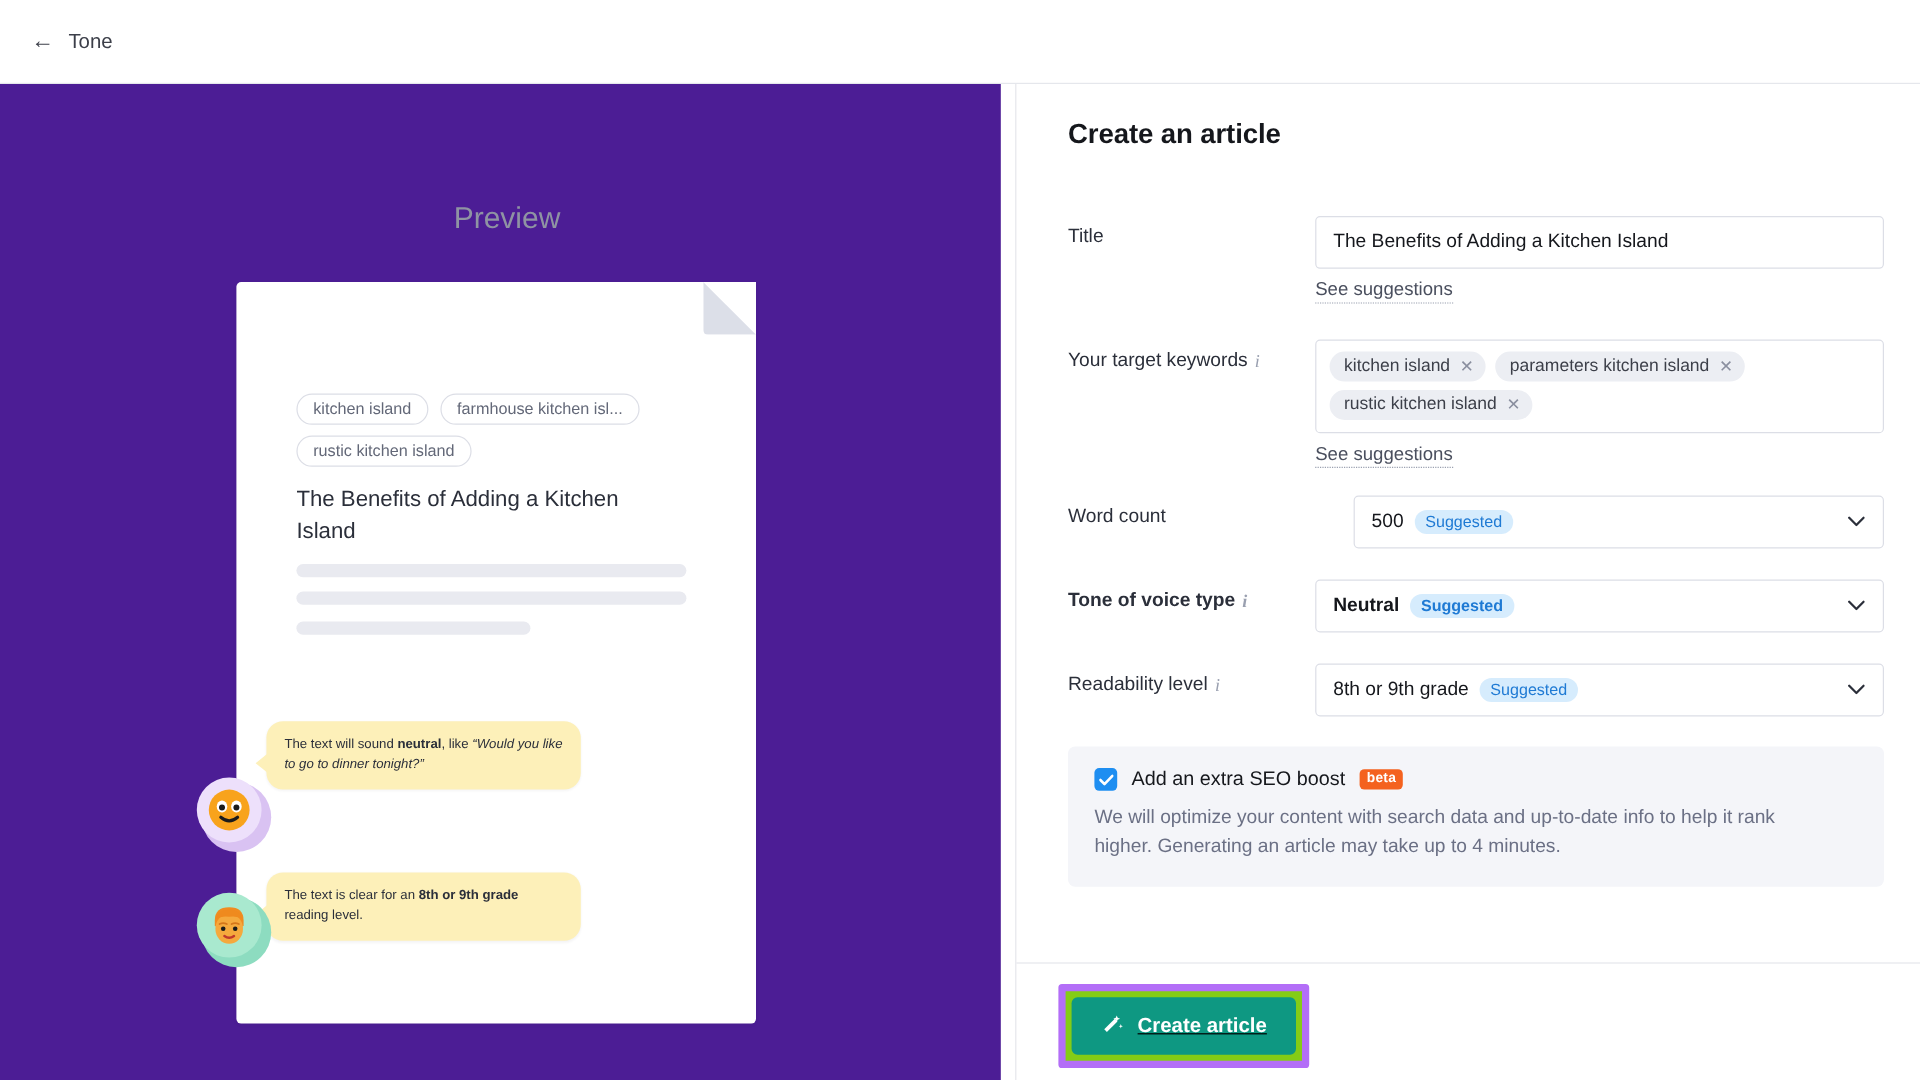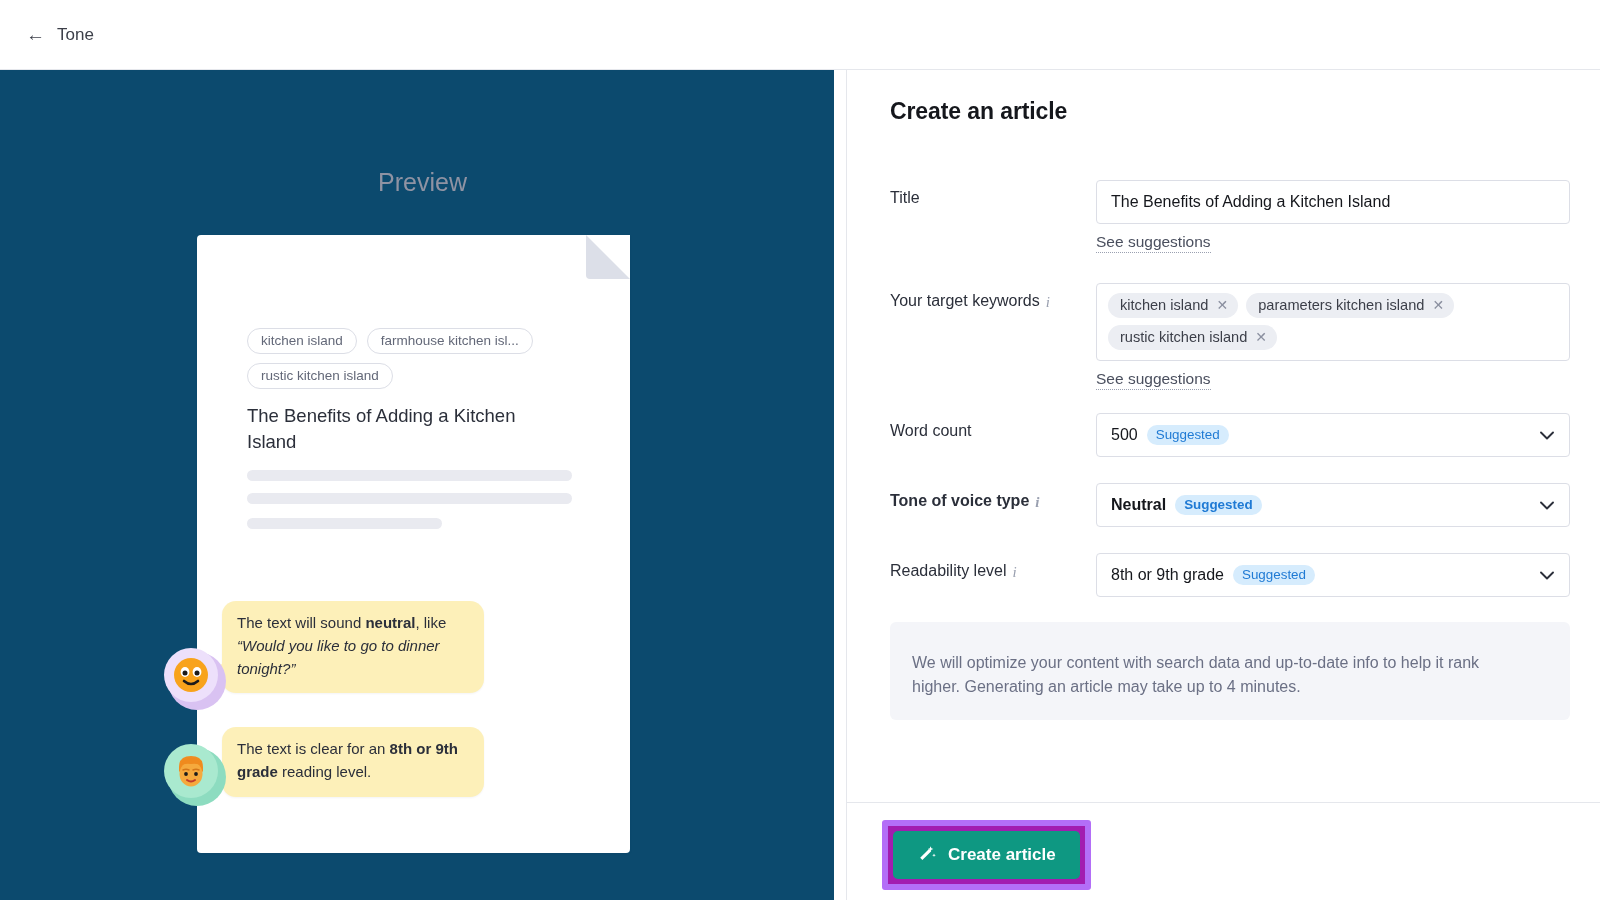--- a/index.html
+++ b/index.html
@@ -20,21 +20,21 @@
   .back-btn {
     display: flex; align-items: center; gap: 12px;
     margin-left: 26px; cursor: pointer;
     color: #3c3f49; font-size: 17px;
   }
   .back-arrow { font-size: 19px; line-height: 1; color: #3c3f49; }
 
   
   .left-pane {
     position: absolute; left: 0; top: 70px; width: 834px; height: 830px;
-    background: #0c4a6e;
+    background: #4c1d95;
   }
   .preview-title {
     position: absolute; left: 0; top: 98px; width: 845px;
     text-align: center; font-size: 25px; color: #8f93a3; font-weight: 400;
   }
   .doc-card {
     position: absolute; left: 197px; top: 165px; width: 433px; height: 618px;
     background: #ffffff;
     border-radius: 4px 0 4px 4px;
     box-shadow: 0 1px 3px rgba(30,35,60,.07);
@@ -60,21 +60,21 @@
   }
   .skel { position: absolute; left: 50px; height: 11px;
           background: #e9eaf0; border-radius: 6px; }
   .skel.s1 { top: 235px; width: 325px; }
   .skel.s2 { top: 258px; width: 325px; }
   .skel.s3 { top: 283px; width: 195px; }
 
   
   .bubble {
     position: absolute; background: #fdf0b9; border-radius: 14px;
-    padding: 11px 15px 13px; font-size: 15px; line-height: 1.52;
+    padding: 11px 15px 13px; font-size: 11px; line-height: 1.52;
     color: #2b2f3a; box-shadow: 0 1px 2px rgba(30,35,60,.05);
   }
   .bubble::after {
     content: ""; position: absolute; left: -9px; bottom: 14px;
     width: 0; height: 0;
     border-top: 8px solid transparent;
     border-bottom: 8px solid transparent;
     border-right: 10px solid #fdf0b9;
   }
   .bubble-1 { left: 222px; top: 531px; width: 262px; }
@@ -173,21 +173,22 @@
   .seo-desc { margin-top: 11px; font-size: 16px; color: #6b7085;
               line-height: 1.52; max-width: 600px; }
 
   .foot-divider {
     position: absolute; left: 0; top: 732px; width: 754px; height: 1px;
     background: #e5e7ec;
   }
   .cta-highlight {
     position: absolute; left: 35px; top: 750px;
     border: 6px solid #b36ef7; border-radius: 3px; padding: 5px;
-    background: #a21caf;
+    background: #84cc16;
+    text-decoration: underline;
   }
   .cta {
     background: #0e9882; color: #ffffff; border: none; border-radius: 5px;
     height: 48px; padding: 0 24px; font-size: 17px; font-weight: bold;
     display: flex; align-items: center; gap: 11px; cursor: pointer;
     font-family: "Liberation Sans", sans-serif;
   }
 </style>
 </head>
 <body>
@@ -286,21 +287,21 @@
         </span>
         <span class="tag">
           <span>rustic kitchen island</span>
           <span class="x">✕</span>
         </span>
       </div>
       <span class="suggest-link">See suggestions</span>
     </div>
   </div>
 
-  <div class="field" style="top:343px;">
+  <div class="field" style="top:343px;gap:32px;">
     <label>Word count</label>
     <div class="ctl">
       <div class="select-box">
         <span>500</span>
         <span class="sugg-pill">Suggested</span>
         <span class="chev">
           <svg width="14" height="9" viewBox="0 0 14 9">
               <path d="M1 1.5 L7 7.5 L13 1.5" stroke="#2b2f3a" stroke-width="1.9" fill="none" stroke-linecap="round" stroke-linejoin="round"></path>
             </svg>
         </span>
@@ -338,20 +339,29 @@
         <span class="chev">
           <svg width="14" height="9" viewBox="0 0 14 9">
               <path d="M1 1.5 L7 7.5 L13 1.5" stroke="#2b2f3a" stroke-width="1.9" fill="none" stroke-linecap="round" stroke-linejoin="round"></path>
             </svg>
         </span>
       </div>
     </div>
   </div>
 
   <div class="seo-box">
+    <div class="seo-top">
+      <span class="chk">
+        <svg width="12" height="10" viewBox="0 0 12 10">
+            <path d="M1 5 L4.4 8.4 L11 1.6" stroke="#ffffff" stroke-width="2.2" fill="none" stroke-linecap="round" stroke-linejoin="round"></path>
+          </svg>
+      </span>
+      <span class="seo-label">Add an extra SEO boost</span>
+      <span class="beta">beta</span>
+    </div>
     <div class="seo-desc">We will optimize your content with search data and up-to-date info to help it rank higher. Generating an article may take up to 4 minutes.</div>
   </div>
 
   <div class="foot-divider"></div>
 
   <div class="cta-highlight">
     <button class="cta">
       <span>
         <svg width="20" height="20" viewBox="0 0 20 20">
           <path d="M3.2 16.8 L12 8 L14.2 10.2 L5.4 19 Z" fill="#ffffff" transform="translate(0,-2)"></path>

